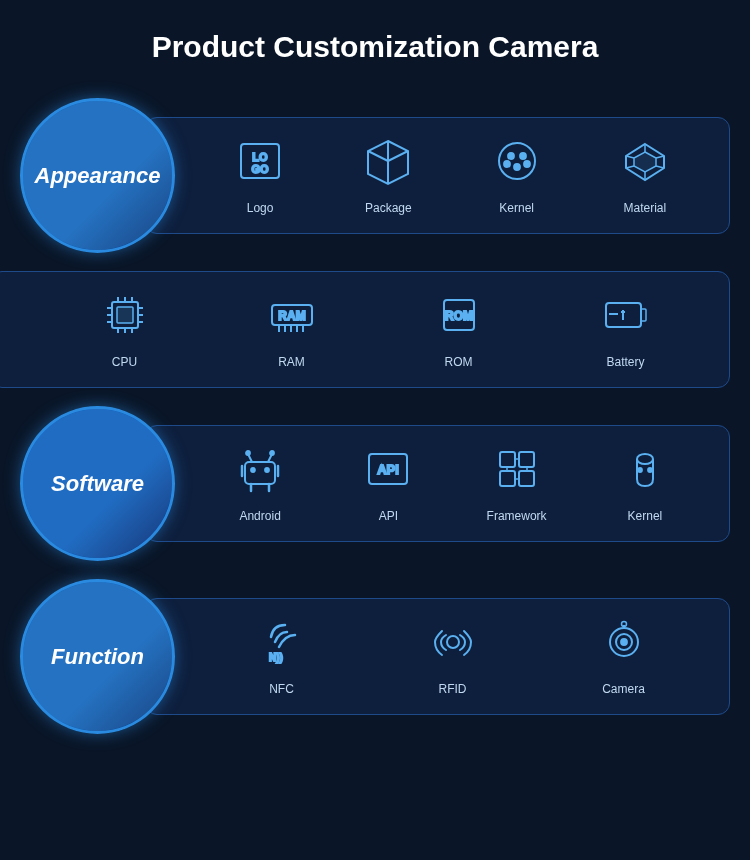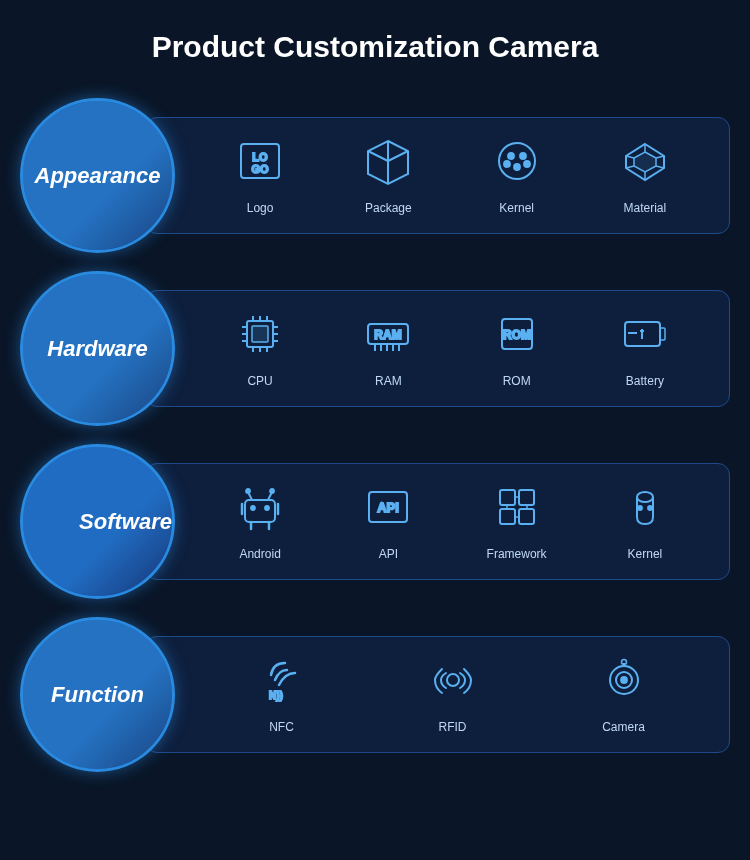--- a/index.html
+++ b/index.html
@@ -93,21 +93,20 @@
     }
     
     .circle-appearance {
       background: linear-gradient(135deg, #1a6bbf 60%, #0d3a7a);
     }
     .circle-hardware {
       background: linear-gradient(135deg, #1a6bbf 60%, #0d3a7a);
     }
     .circle-software {
       background: linear-gradient(135deg, #1565c0 60%, #0a2a6e);
-      justify-content: flex-end;
     }
     .circle-function {
       background: linear-gradient(135deg, #1a6bbf 60%, #0d3a7a);
     }
   </style>
 </head>
 <body>
 
 <h1 class="page-title">Product Customization Camera</h1>
 
@@ -155,23 +154,20 @@
       <line x1="44" y1="32" x2="36" y2="30" stroke="#5ab0f0" stroke-width="1.5"></line>
       <line x1="25" y1="44" x2="25" y2="36" stroke="#5ab0f0" stroke-width="1.5"></line>
       <line x1="6" y1="32" x2="14" y2="30" stroke="#5ab0f0" stroke-width="1.5"></line>
       <line x1="6" y1="20" x2="14" y2="22" stroke="#5ab0f0" stroke-width="1.5"></line>
     </svg></div>
           <div class="item-label">Material</div>
         </div>
       </div>
     </div>
     <div class="section-row">
-      <div class="circle-label circle-hardware">
-        <span>Hardware</span>
-      </div>
       <div class="items-box">
         <div class="item">
           <div class="item-icon"><svg class="svg-icon" viewBox="0 0 50 50" xmlns="http://www.w3.org/2000/svg">
       <rect x="12" y="12" width="26" height="26" rx="2" stroke="#5ab0f0" stroke-width="2" fill="none"></rect>
       <rect x="17" y="17" width="16" height="16" rx="1" stroke="#5ab0f0" stroke-width="1.5" fill="rgba(90,176,240,0.15)"></rect>
       <line x1="18" y1="12" x2="18" y2="7" stroke="#5ab0f0" stroke-width="2"></line>
       <line x1="25" y1="12" x2="25" y2="7" stroke="#5ab0f0" stroke-width="2"></line>
       <line x1="32" y1="12" x2="32" y2="7" stroke="#5ab0f0" stroke-width="2"></line>
       <line x1="18" y1="38" x2="18" y2="43" stroke="#5ab0f0" stroke-width="2"></line>
       <line x1="25" y1="38" x2="25" y2="43" stroke="#5ab0f0" stroke-width="2"></line>

